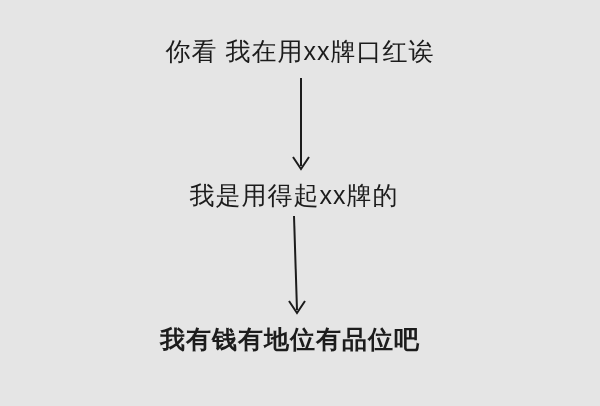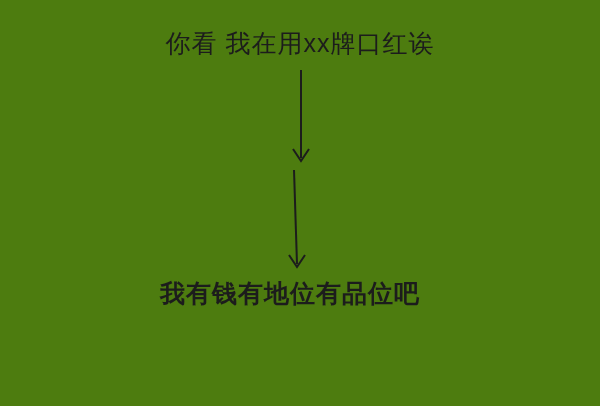--- a/index.html
+++ b/index.html
@@ -6,27 +6,27 @@
     margin: 0;
     padding: 0;
   }
   body {
     font-family: "Liberation Sans", "DejaVu Sans", sans-serif;
   }
   .canvas {
     position: relative;
     width: 600px;
     height: 406px;
-    background: #4d7c0f;
+    background: #e5e5e5;
     overflow: hidden;
     display: flex;
     flex-direction: column;
     align-items: center;
     box-sizing: border-box;
-    padding-top: 28px;
+    padding-top: 36px;
   }
   .step-text {
     color: #1c1c1c;
     font-size: 25px;
     letter-spacing: 1px;
     line-height: 1.2;
     white-space: nowrap;
     text-align: center;
   }
   .step-1 { margin-bottom: 8px; }
@@ -43,20 +43,21 @@
 
 <div class="canvas">
 
   <div class="step-text step-1">你看 我在用xx牌口红诶</div>
 
   <svg class="arrow-icon arrow-1" width="22" height="96" viewBox="0 0 22 96" aria-hidden="true">
     <line x1="11" y1="2" x2="11" y2="90" stroke="#1c1c1c" stroke-width="2"></line>
     <polyline points="3,81 11,93 19,81" fill="none" stroke="#1c1c1c" stroke-width="2"></polyline>
   </svg>
 
+  <div class="step-text step-2">我是用得起xx牌的</div>
 
   <svg class="arrow-icon arrow-2" width="26" height="102" viewBox="0 0 26 102" aria-hidden="true">
     <line x1="11" y1="2" x2="14" y2="96" stroke="#1c1c1c" stroke-width="2"></line>
     <polyline points="6,87 14,99 22,87" fill="none" stroke="#1c1c1c" stroke-width="2"></polyline>
   </svg>
 
   <div class="step-text step-3">我有钱有地位有品位吧</div>
 
 </div>
 

